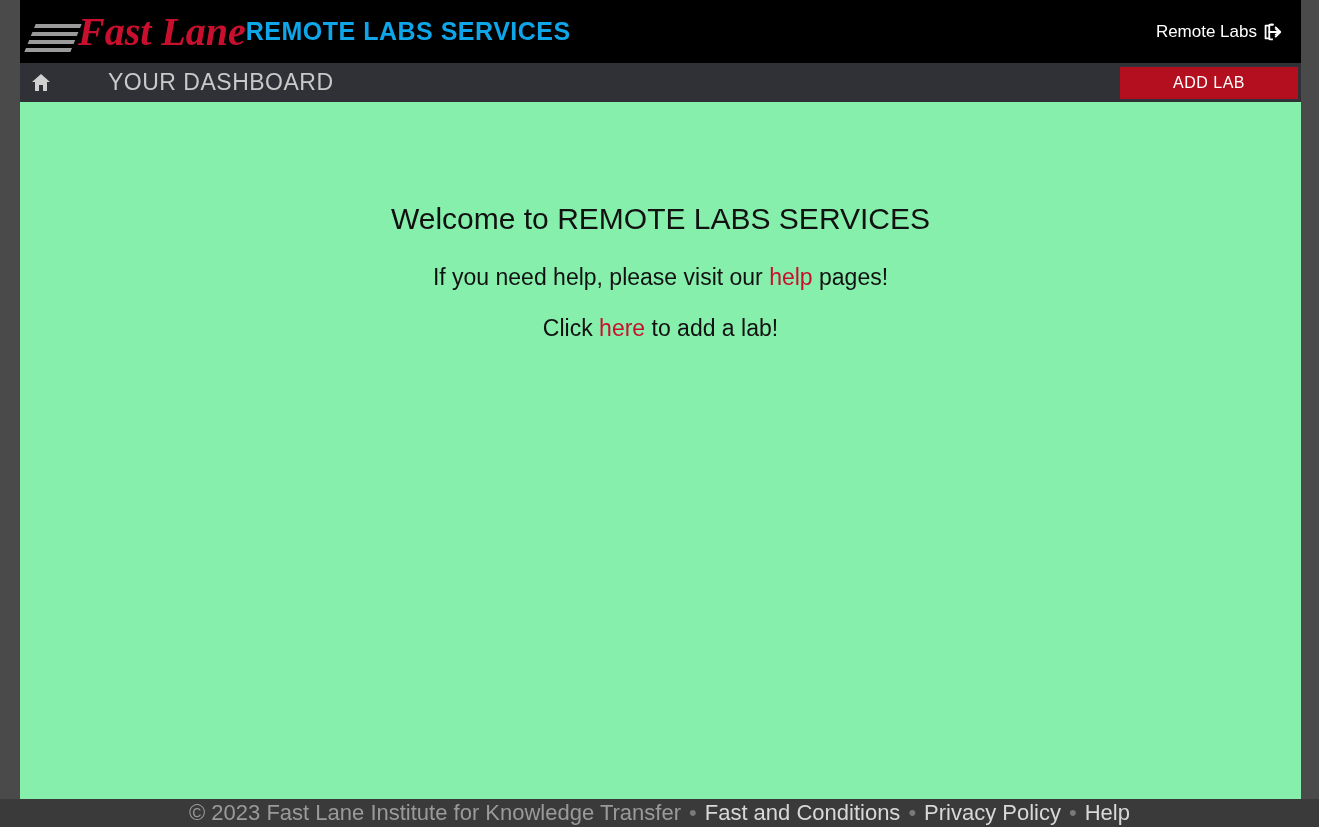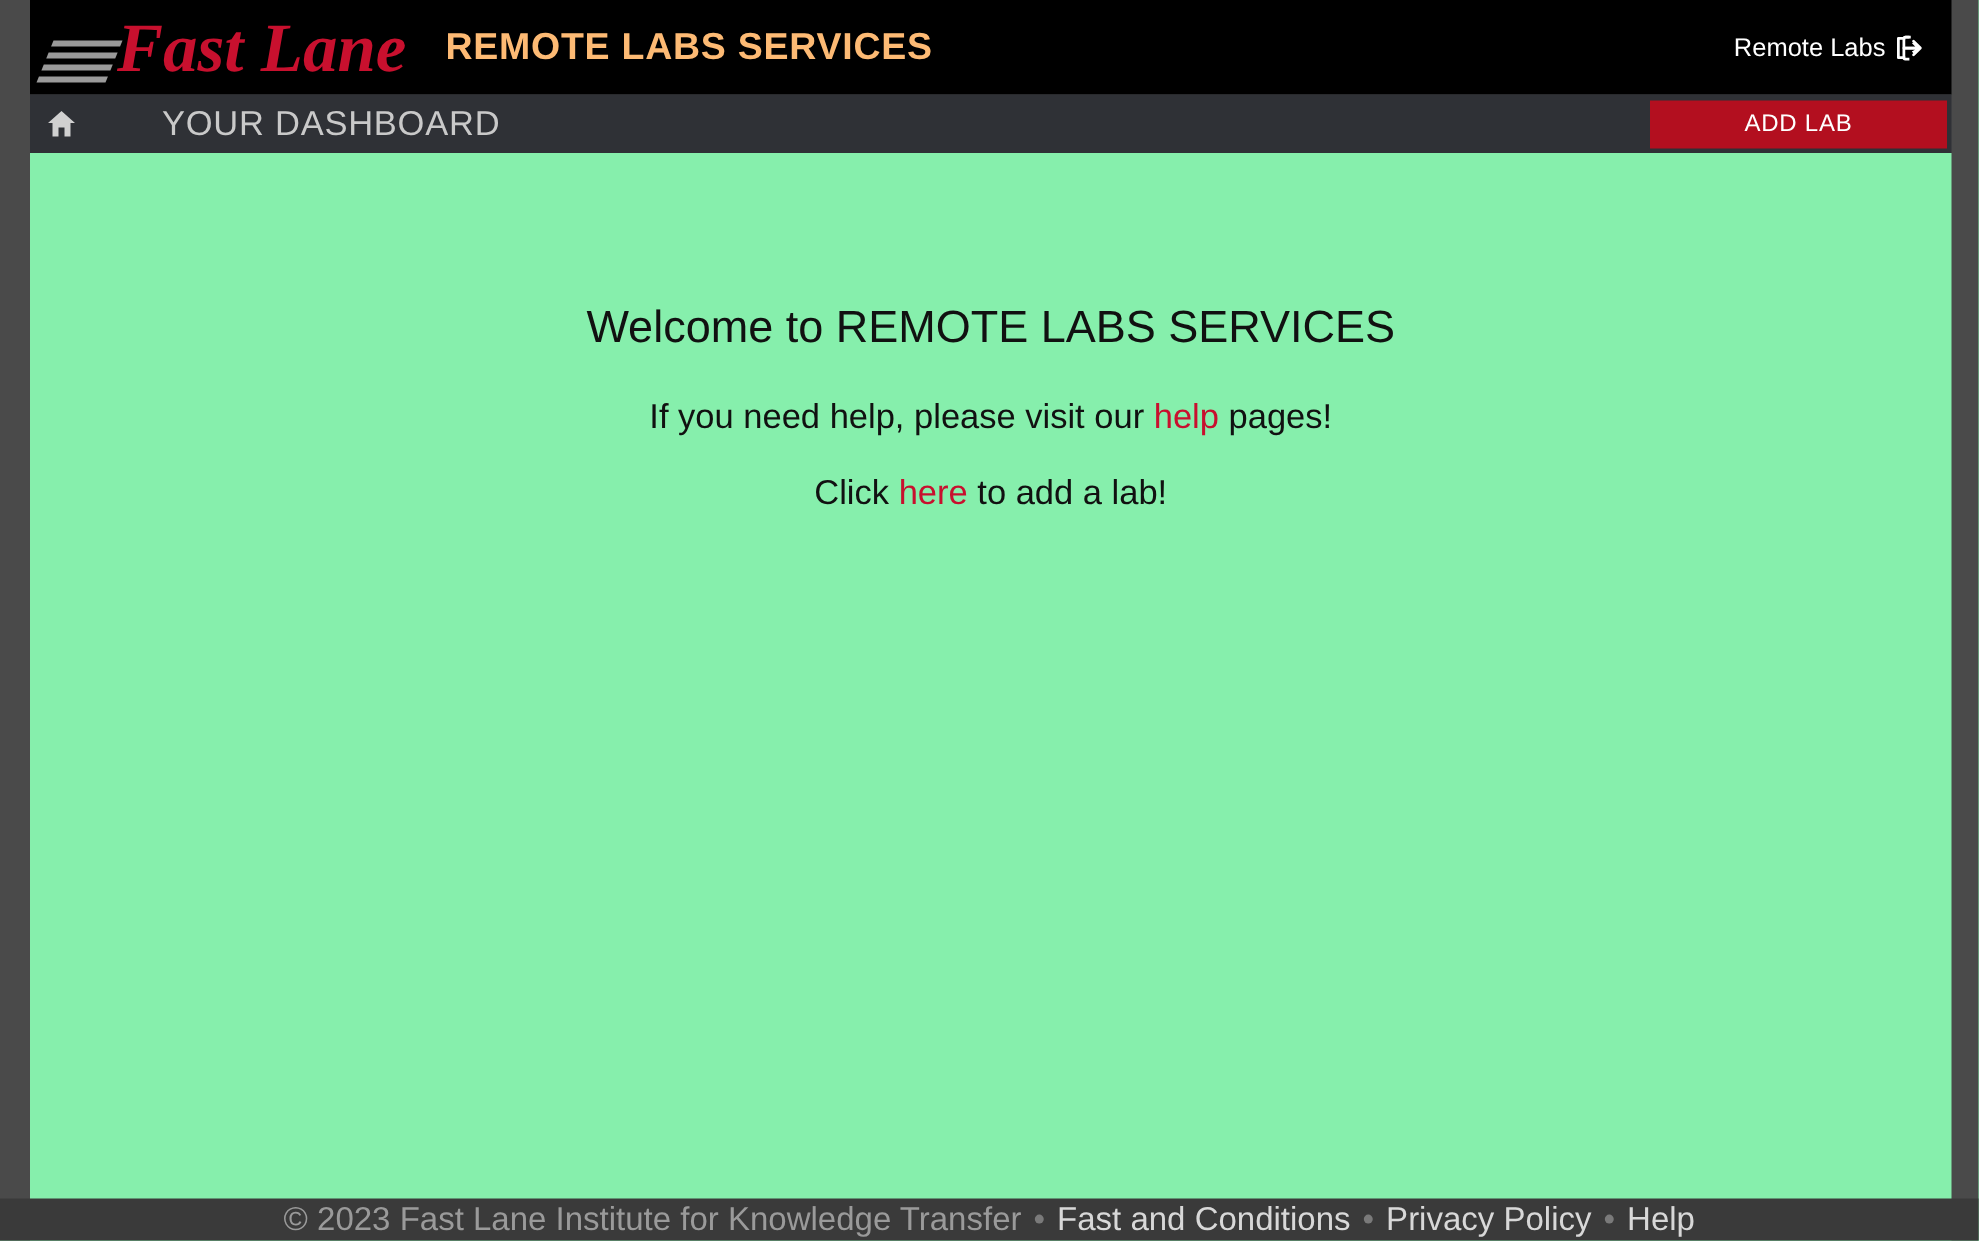--- a/index.html
+++ b/index.html
@@ -40,32 +40,31 @@
       justify-content: space-between;
       height: 28px;
       margin-right: 2px;
       transform: skewX(-22deg);
     }
     .logo-lines span { display:block; height:4px; width:46px; background:#9a9a9a; margin-bottom:3px; }
     .logo-lines span:last-child { margin-bottom:0; }
     .logo-text {
       font-style: italic;
       font-weight: bold;
-      font-size: 46px;
+      font-size: 40px;
       color: #c8102e;
       letter-spacing: 0px;
       line-height: 1;
       font-family: "Times New Roman", serif;
     }
     .header-title {
       font-size: 25px;
       font-weight: bold;
       letter-spacing: 0.5px;
-      margin-left: 26px;
-      color: #fdba74;
+      color: #0ea5e9;
     }
     .header-right {
       margin-left: auto;
       display: flex;
       align-items: center;
       gap: 4px;
     }
     .remote-labs-link { color: #fff; font-size: 17px; cursor: pointer; }
     .logout-icon { width: 22px; height: 22px; cursor: pointer; fill: #fff; }
 
@@ -90,21 +89,21 @@
       letter-spacing: 0.5px;
       margin-left: 8px;
     }
     .add-lab-btn {
       margin-left: auto;
       background: #b30f1f;
       color: #fff;
       font-size: 16px;
       letter-spacing: 0.5px;
       height: 32px;
-      width: 198px;
+      width: 178px;
       display: flex;
       align-items: center;
       justify-content: center;
       cursor: pointer;
       margin-right: 3px;
     }
 
     
     .main-area {
       background: #86efac;

